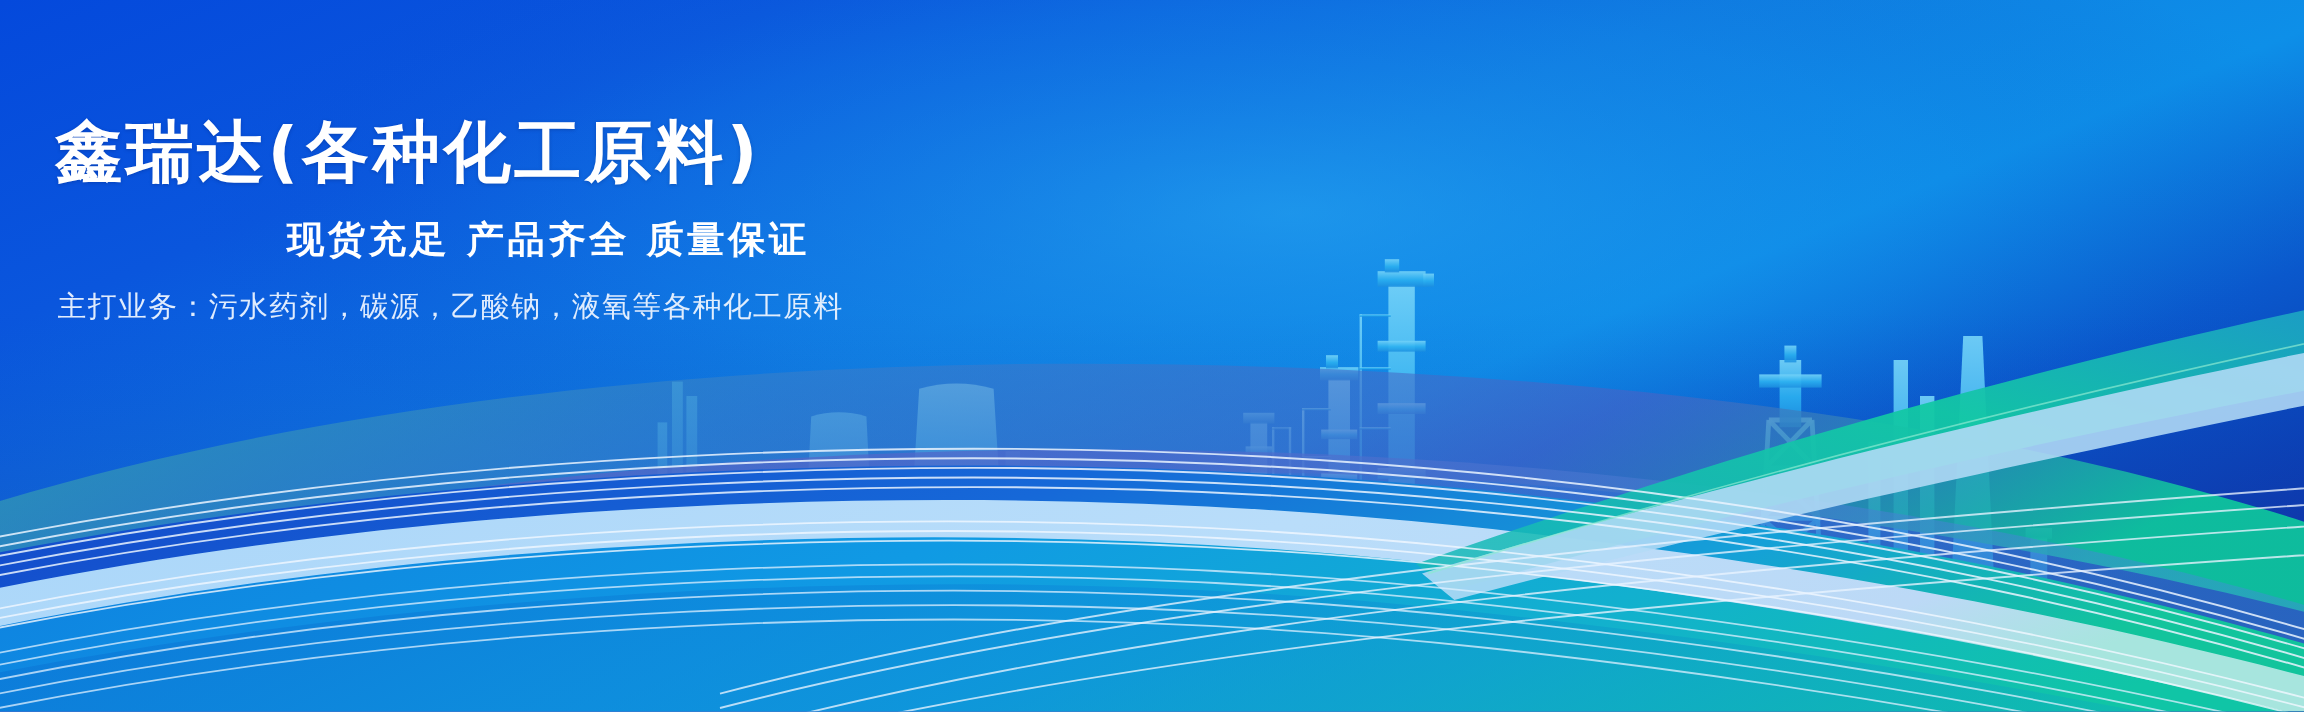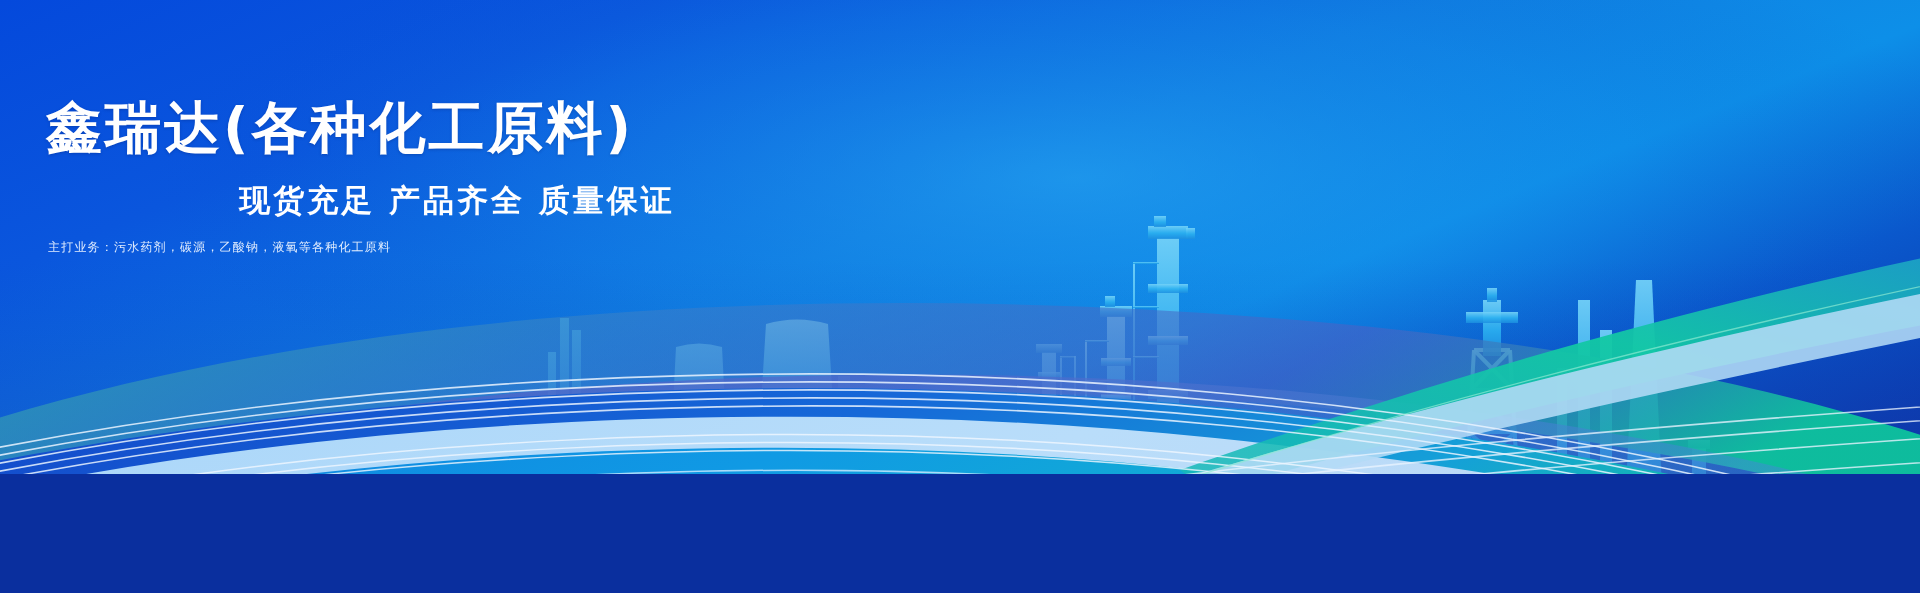--- a/index.html
+++ b/index.html
@@ -4,21 +4,21 @@
 <title>Banner</title>
 <style>
   html, body {
     margin: 0;
     padding: 0;
     background: #0a2f9e;
   }
   #banner {
     position: relative;
     width: 1920px;
-    height: 474px;
+    height: 593px;
     overflow: hidden;
     font-family: "DejaVu Sans", "Liberation Sans", sans-serif;
     background: #0b43c8;
   }
   #banner svg.layer {
     position: absolute;
     left: 0;
     top: 0;
     width: 1920px;
     height: 593px;
@@ -46,21 +46,21 @@
     font-size: 31px;
     font-weight: 700;
     color: #ffffff;
     letter-spacing: 3px;
     line-height: 1.2;
     margin: 22px 0 0 2px;
     white-space: nowrap;
     text-align: center;
   }
   .tagline {
-    font-size: 12px;
+    font-size: 24px;
     font-weight: 500;
     color: #e9f2ff;
     letter-spacing: 1.2px;
     line-height: 1.3;
     margin: 20px 0 0 2px;
     white-space: nowrap;
     opacity: 0.96;
   }
 </style>
 </head>

